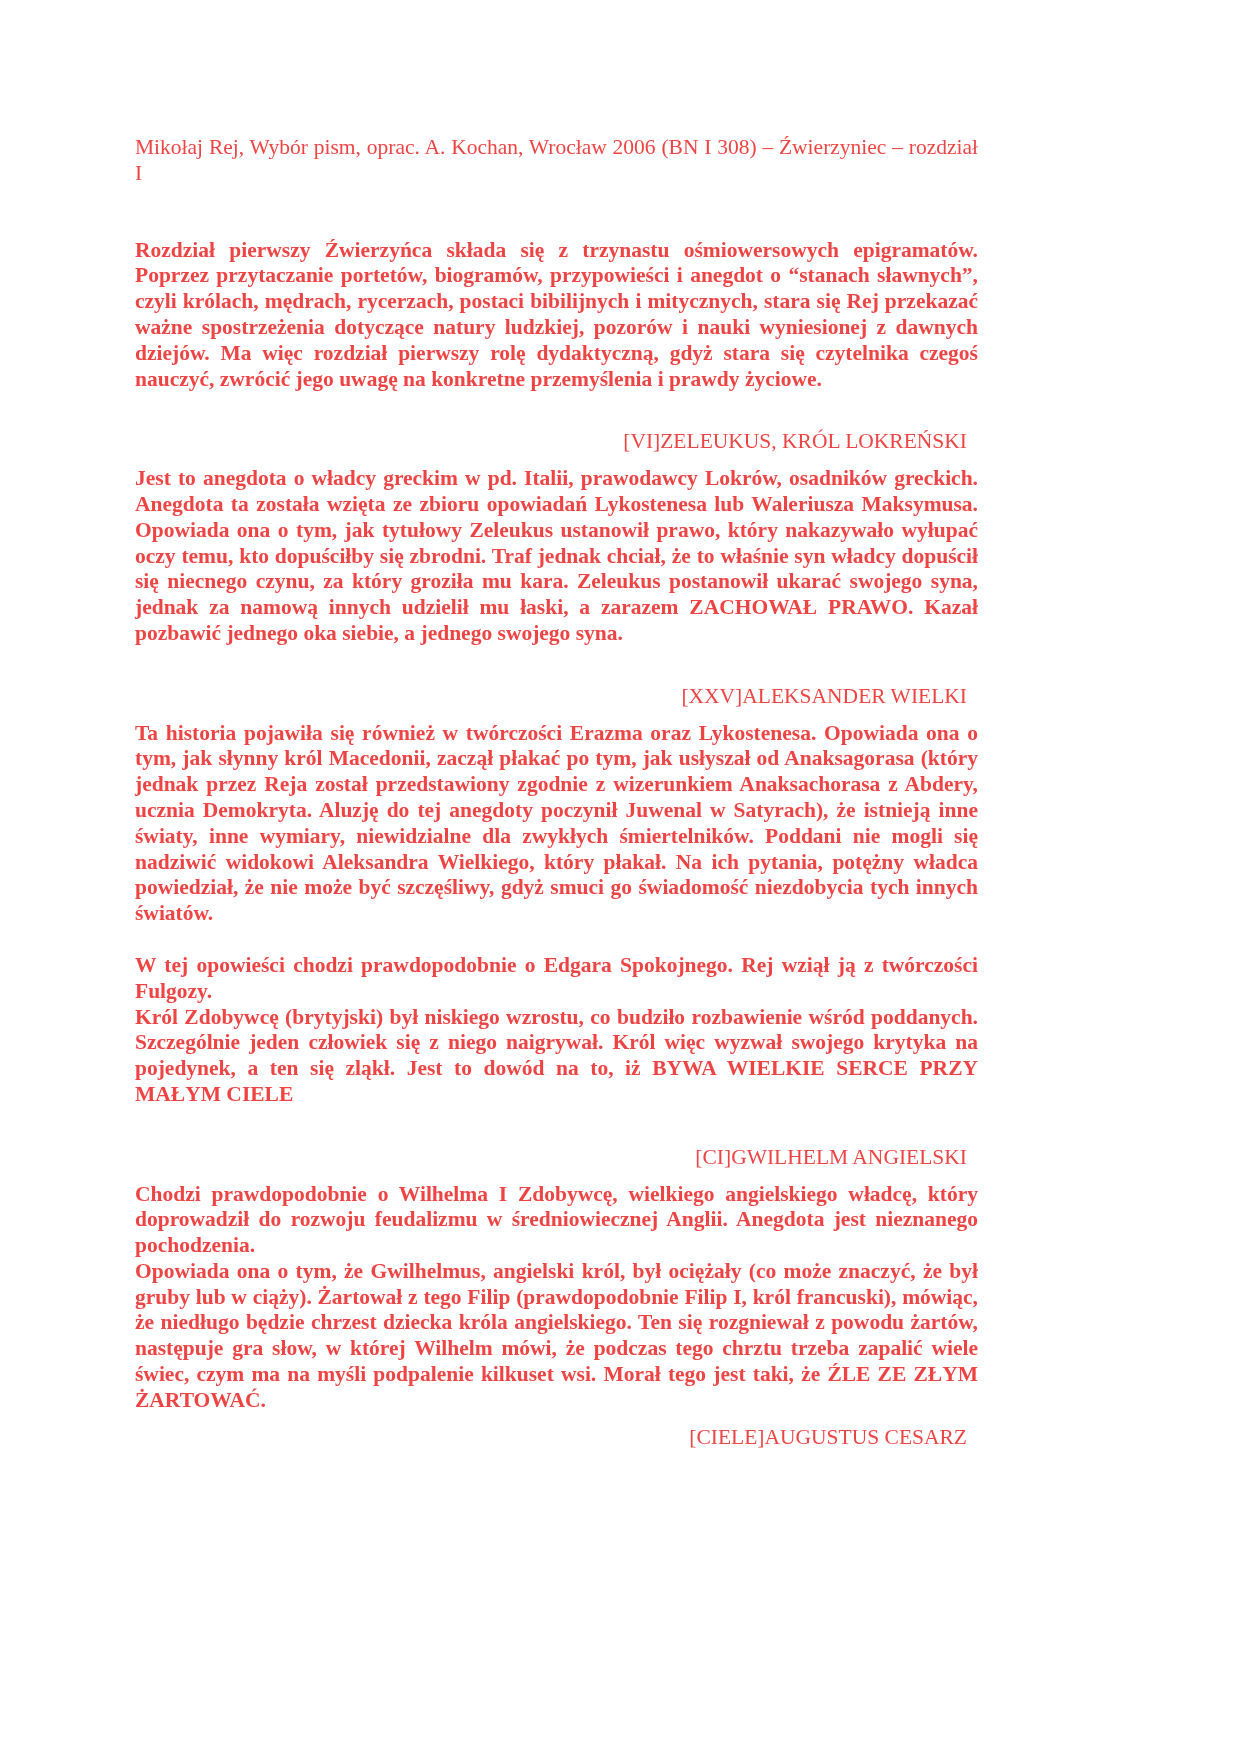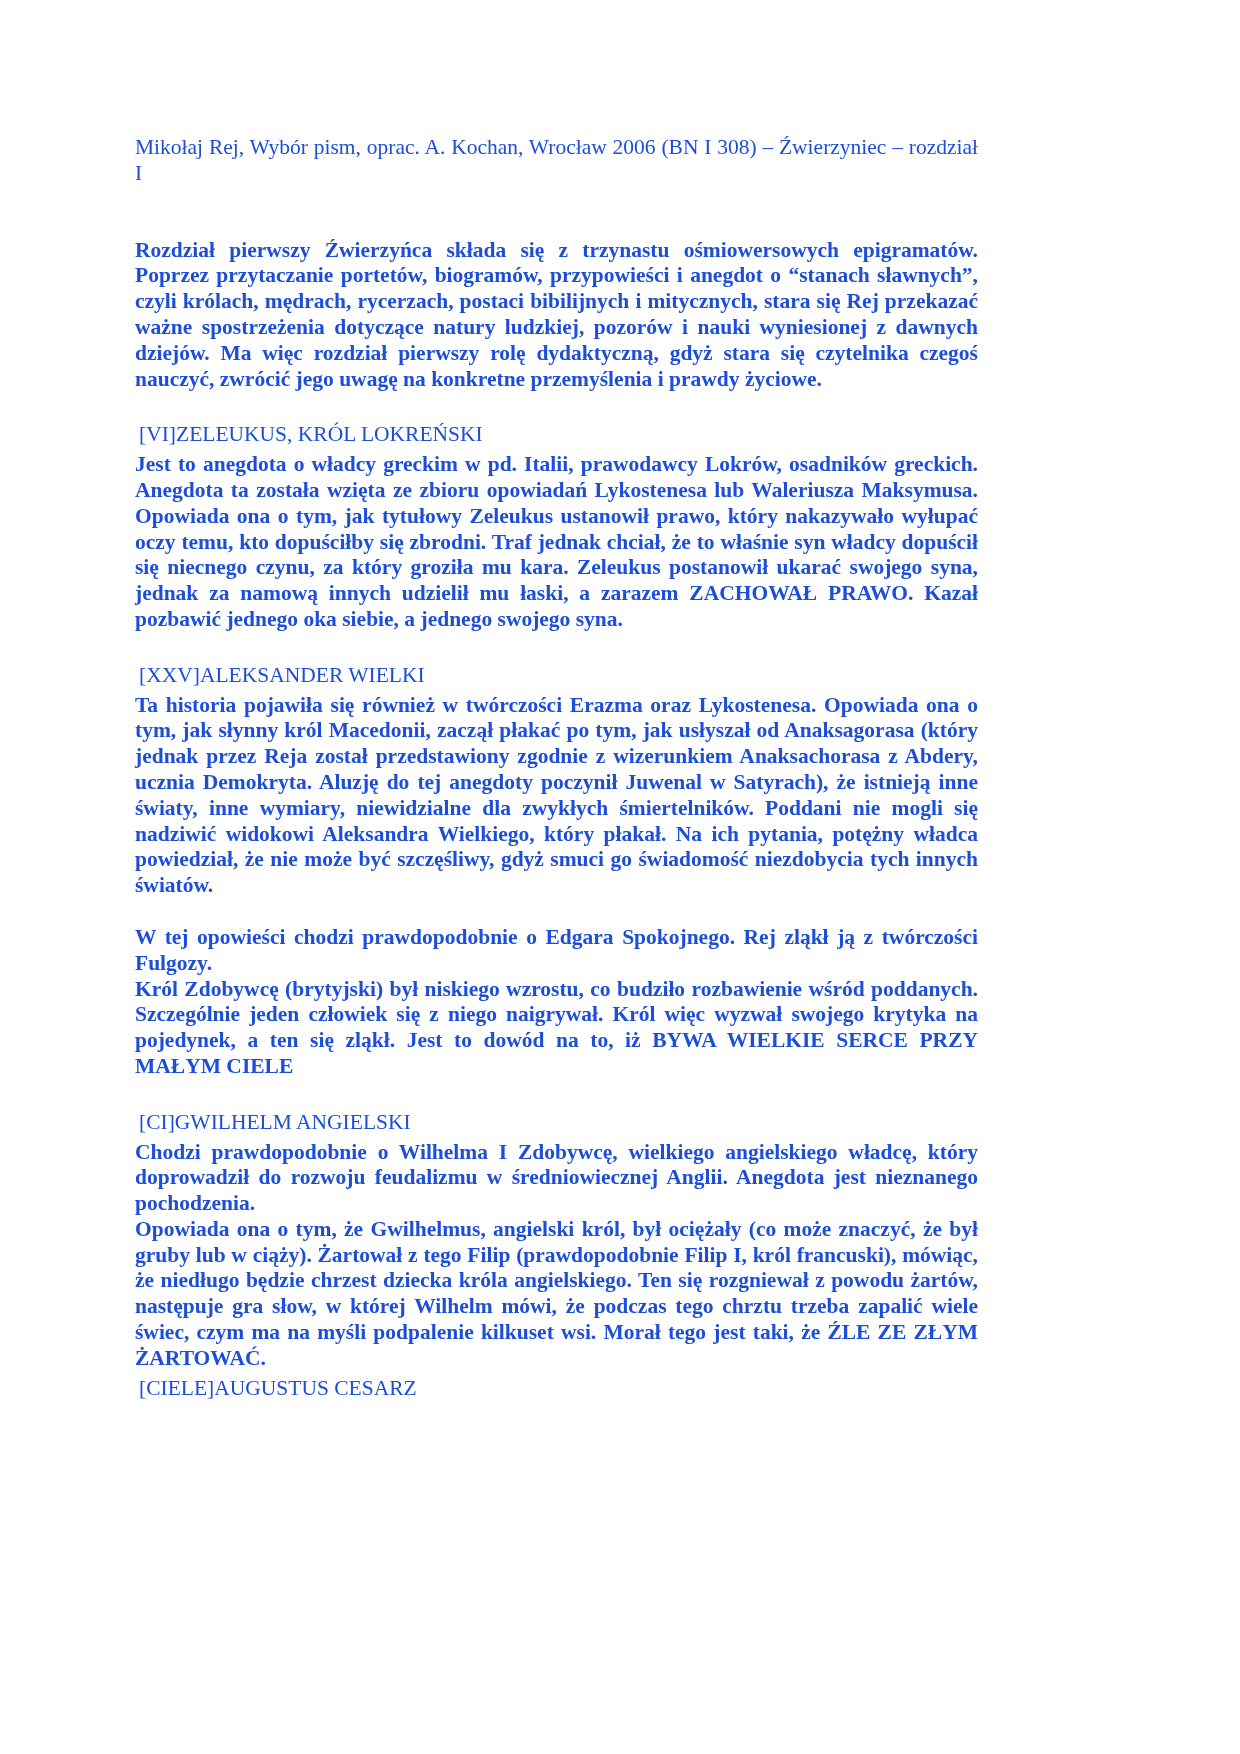--- a/index.html
+++ b/index.html
@@ -14,35 +14,36 @@
       overflow: hidden;
     }
     .page {
       position: absolute;
       left: 135px;
       top: 135px;
       width: 843px;
       font-family: "Liberation Serif", "DejaVu Serif", serif;
       font-size: 21.5px;
       line-height: 25.8px;
-      color: #1d4ed8;
+      color: #ef4444;
     }
     .para {
       margin: 0;
       text-align: justify;
       hyphens: none;
       font-weight: bold;
     }
     .citation { margin: 0; text-align: justify; }
     .gap-lg { height: 51px; }
     .gap-md { height: 26px; }
     .heading {
-      margin: 4px;
+      margin: 11px;
       text-transform: none;
       letter-spacing: 0;
+      text-align: right;
     }
   </style>
 </head>
 <body>
 
 <div class="page">
 
   <p class="citation">Mikołaj Rej, Wybór pism, oprac. A. Kochan, Wrocław 2006 (BN I 308) – Źwierzyniec – rozdział I</p>
 
   <div class="gap-lg"></div>
@@ -59,21 +60,21 @@
   <div class="gap-md"></div>
 
   <section>
     <p class="heading">[XXV]ALEKSANDER WIELKI</p>
     <p class="para">Ta historia pojawiła się również w twórczości Erazma oraz Lykostenesa. Opowiada ona o tym, jak słynny król Macedonii, zaczął płakać po tym, jak usłyszał od Anaksagorasa (który jednak przez Reja został przedstawiony zgodnie z wizerunkiem Anaksachorasa z Abdery, ucznia Demokryta. Aluzję do tej anegdoty poczynił Juwenal w Satyrach), że istnieją inne światy, inne wymiary, niewidzialne dla zwykłych śmiertelników. Poddani nie mogli się nadziwić widokowi Aleksandra Wielkiego, który płakał. Na ich pytania, potężny władca powiedział, że nie może być szczęśliwy, gdyż smuci go świadomość niezdobycia tych innych światów.</p>
   </section>
 
   <div class="gap-md"></div>
 
   <section>
-    <p class="para">W tej opowieści chodzi prawdopodobnie o Edgara Spokojnego. Rej zląkł ją z twórczości Fulgozy.</p>
+    <p class="para">W tej opowieści chodzi prawdopodobnie o Edgara Spokojnego. Rej wziął ją z twórczości Fulgozy.</p>
     <p class="para">Król Zdobywcę (brytyjski) był niskiego wzrostu, co budziło rozbawienie wśród poddanych. Szczególnie jeden człowiek się z niego naigrywał. Król więc wyzwał swojego krytyka na pojedynek, a ten się zląkł. Jest to dowód na to, iż BYWA WIELKIE SERCE PRZY MAŁYM CIELE</p>
   </section>
 
   <div class="gap-md"></div>
 
   <section>
     <p class="heading">[CI]GWILHELM ANGIELSKI</p>
     <p class="para">Chodzi prawdopodobnie o Wilhelma I Zdobywcę, wielkiego angielskiego władcę, który doprowadził do rozwoju feudalizmu w średniowiecznej Anglii. Anegdota jest nieznanego pochodzenia.</p>
     <p class="para">Opowiada ona o tym, że Gwilhelmus, angielski król, był ociężały (co może znaczyć, że był gruby lub w ciąży). Żartował z tego Filip (prawdopodobnie Filip I, król francuski), mówiąc, że niedługo będzie chrzest dziecka króla angielskiego. Ten się rozgniewał z powodu żartów, następuje gra słow, w której Wilhelm mówi, że podczas tego chrztu trzeba zapalić wiele świec, czym ma na myśli podpalenie kilkuset wsi. Morał tego jest taki, że ŹLE ZE ZŁYM ŻARTOWAĆ.</p>
   </section>

